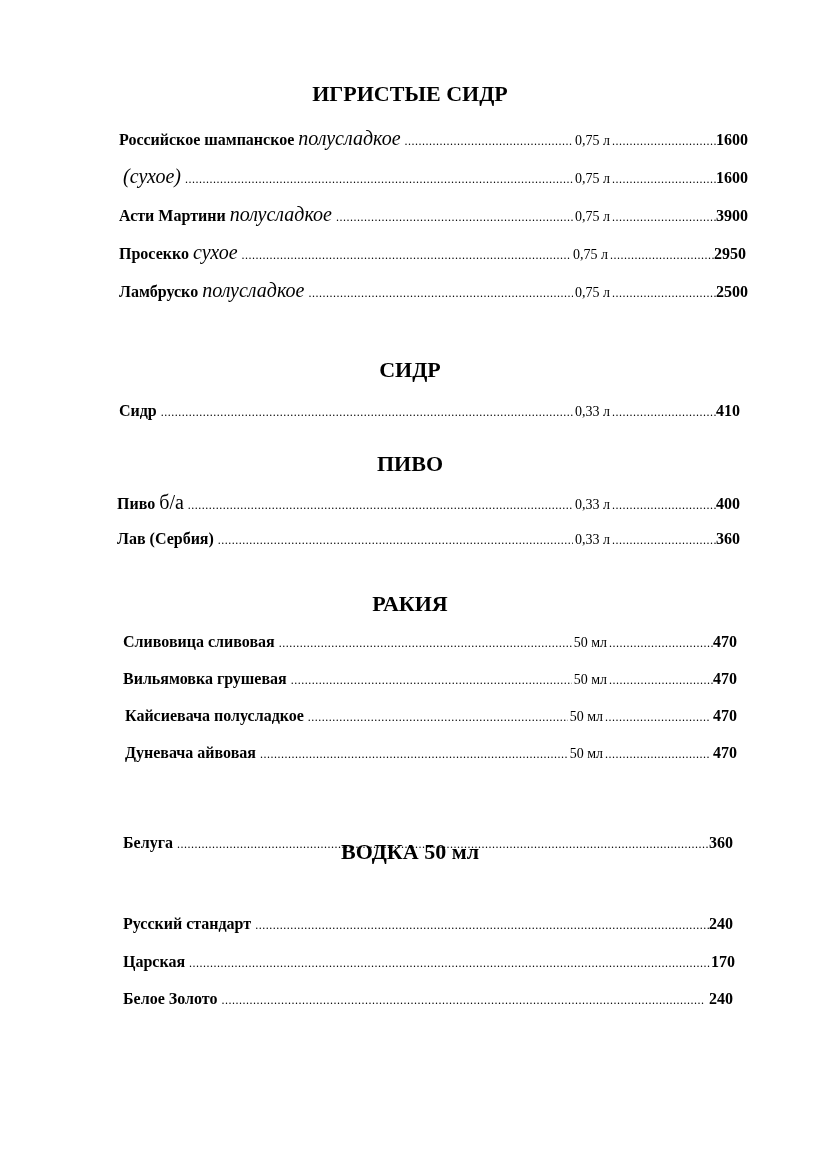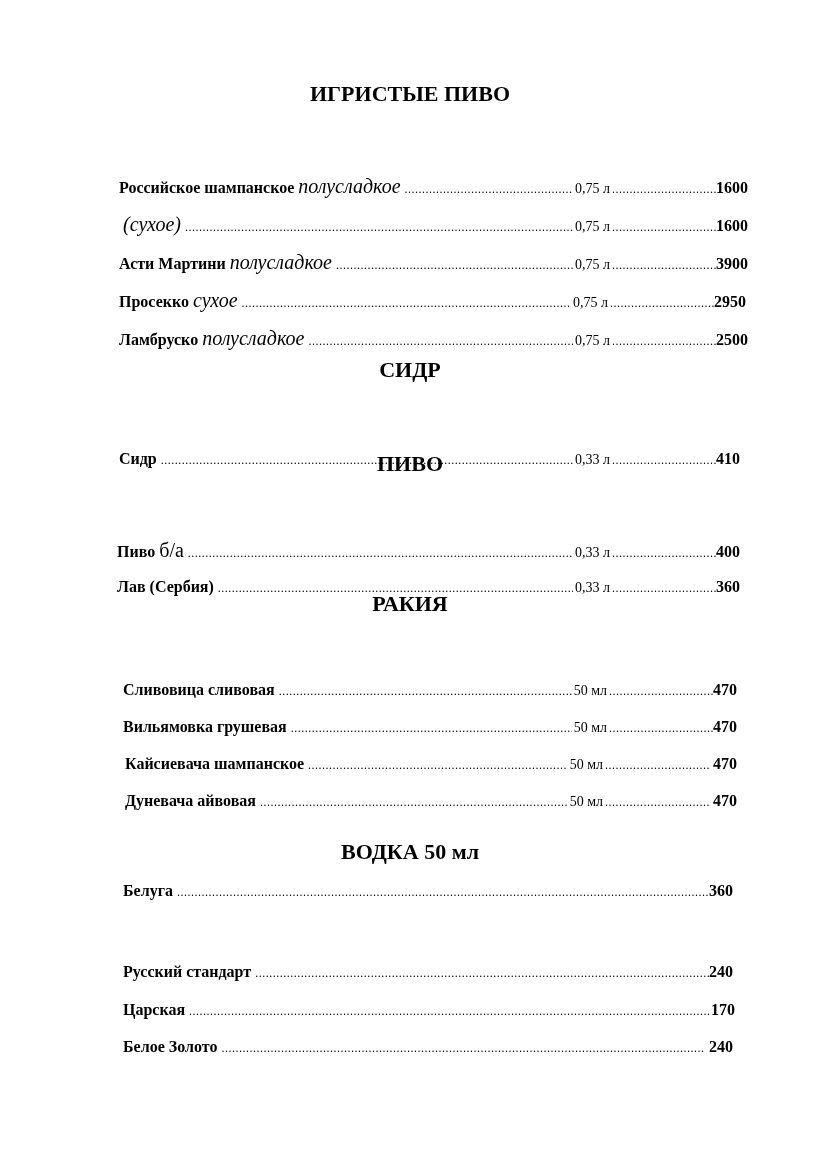--- a/index.html
+++ b/index.html
@@ -1,35 +1,35 @@
 <!DOCTYPE html>
 <html><head>
 <meta charset="utf-8">
 <style>
   html, body { margin: 0; padding: 0; background: #ffffff; }
   body { width: 820px; height: 1160px; position: relative; overflow: hidden;
          font-family: "Liberation Serif", "DejaVu Serif", serif; color: #000; }
   .heading { position: absolute; left: 0; width: 820px; text-align: center;
              font-weight: bold; font-size: 22px; line-height: 26px; }
   .row { position: absolute; height: 22px; line-height: 22px; font-size: 16px;
-         display: flex; align-items: baseline; white-space: nowrap; margin-top: 48px; }
+         display: flex; align-items: baseline; white-space: nowrap; }
   .name { font-weight: bold; }
   .note { font-weight: normal; font-size: 20px; }
   .note.i { font-style: italic; }
   .dots { flex: 1 1 auto; overflow: hidden; font-size: 12px; letter-spacing: 0.5px; }
   .dots::before { content: "...................................................................................................................................................................................................................................................."; }
   .vol { font-size: 14px; padding: 0 2px; }
   .dots2 { overflow: hidden; font-size: 12px; letter-spacing: 0.5px; width: 104px; flex: 0 0 auto; }
   .dots2::before { content: "........................................................................................"; }
   .price { font-weight: bold; font-size: 16px; }
 </style>
 </head>
 <body>
 
-<div class="heading" style="top:81px">ИГРИСТЫЕ ПИВО</div>
+<div class="heading" style="top:81px">ИГРИСТЫЕ СИДР</div>
 
 <div class="row" style="top:127px;left:119px;width:629px">
   <span class="name">Российское шампанское</span>&nbsp;<span class="note i">полусладкое</span>&nbsp;<span class="dots"></span><span class="vol">0,75 л</span><span class="dots2"></span><span class="price">1600</span>
 </div>
 <div class="row" style="top:165px;left:119px;width:629px">
   &nbsp;<span class="note i">(сухое)</span>&nbsp;<span class="dots"></span><span class="vol">0,75 л</span><span class="dots2"></span><span class="price">1600</span>
 </div>
 <div class="row" style="top:203px;left:119px;width:629px">
   <span class="name">Асти Мартини</span>&nbsp;<span class="note i">полусладкое</span>&nbsp;<span class="dots"></span><span class="vol">0,75 л</span><span class="dots2"></span><span class="price">3900</span>
 </div>
@@ -54,21 +54,21 @@
 </div>
 
 <div class="heading" style="top:591px">РАКИЯ</div>
 <div class="row" style="top:631px;left:123px;width:614px">
   <span class="name">Сливовица сливовая</span>&nbsp;<span class="dots"></span><span class="vol">50 мл</span><span class="dots2"></span><span class="price">470</span>
 </div>
 <div class="row" style="top:668px;left:123px;width:614px">
   <span class="name">Вильямовка грушевая</span>&nbsp;<span class="dots"></span><span class="vol">50 мл</span><span class="dots2"></span><span class="price">470</span>
 </div>
 <div class="row" style="top:705px;left:125px;width:612px">
-  <span class="name">Кайсиевача шампанское</span>&nbsp;<span class="dots"></span><span class="vol">50 мл</span><span class="dots2"></span>&nbsp;<span class="price">470</span>
+  <span class="name">Кайсиевача полусладкое</span>&nbsp;<span class="dots"></span><span class="vol">50 мл</span><span class="dots2"></span>&nbsp;<span class="price">470</span>
 </div>
 <div class="row" style="top:742px;left:125px;width:612px">
   <span class="name">Дуневача айвовая</span>&nbsp;<span class="dots"></span><span class="vol">50 мл</span><span class="dots2"></span>&nbsp;<span class="price">470</span>
 </div>
 
 <div class="heading" style="top:839px">ВОДКА 50 мл</div>
 <div class="row" style="top:832px;left:123px;width:610px">
   <span class="name">Белуга</span>&nbsp;<span class="dots"></span><span class="price">360</span>
 </div>
 <div class="row" style="top:913px;left:123px;width:610px">

